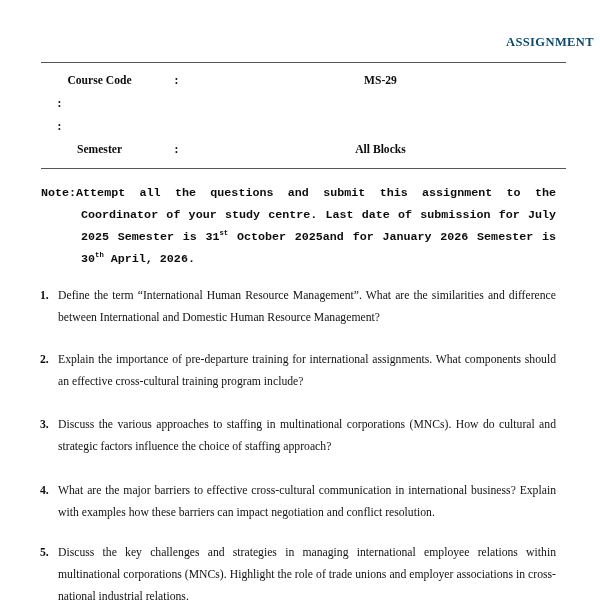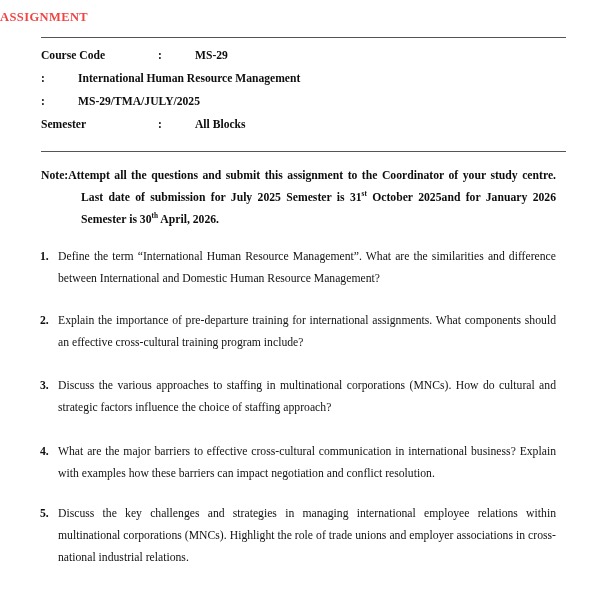--- a/index.html
+++ b/index.html
@@ -18,36 +18,37 @@
   .page {
     width: 600px;
     height: 600px;
     position: relative;
     overflow: hidden;
     box-sizing: border-box;
   }
 
   
   .doc-title {
-    text-align: left;
+    text-align: right;
     font-weight: bold;
     font-size: 12.5px;
     letter-spacing: 0.4px;
     margin: 0;
-    padding-top: 10px;
+    padding-top: 35px;
     padding-right: 6px;
-    color: #ef4444;
+    color: #0c4a6e;
   }
 
   
   .meta-table {
     margin: 12px 34px 0 41px;
     border-top: 1.6px solid #555;
     border-bottom: 1.6px solid #555;
-    padding: 6px 0 15px 0;
+    padding: 6px 0 7px 0;
+    text-align: center;
   }
   .meta-row {
     display: flex;
     align-items: baseline;
     font-weight: bold;
     font-size: 11.6px;
     line-height: 23px;
   }
   .meta-label {
     width: 117px;
@@ -74,20 +75,21 @@
     text-justify: inter-word;
     color: #0d0d0d;
   }
   .note-block .note-lead {
     display: inline;
   }
   .note-body {
     display: block;
     margin-left: 40px;
     text-indent: -40px;
+    font-family: Liberation Mono, monospace;
   }
   sup {
     font-size: 0.62em;
     vertical-align: super;
     line-height: 0;
   }
 
   
   .questions {
     margin: 15px 44px 0 40px;
@@ -126,25 +128,23 @@
   <div class="doc-title">ASSIGNMENT</div>
 
   <div class="meta-table">
     <div class="meta-row">
       <span class="meta-label">Course Code</span>
       <span class="meta-colon">:</span>
       <span class="meta-value">MS-29</span>
     </div>
     <div class="meta-row">
       <span class="meta-colon">:</span>
-      <span class="meta-value">International Human Resource Management</span>
     </div>
     <div class="meta-row">
       <span class="meta-colon">:</span>
-      <span class="meta-value">MS-29/TMA/JULY/2025</span>
     </div>
     <div class="meta-row">
       <span class="meta-label">Semester</span>
       <span class="meta-colon">:</span>
       <span class="meta-value">All Blocks</span>
     </div>
   </div>
 
   <div class="note-block">
     <span class="note-body">

